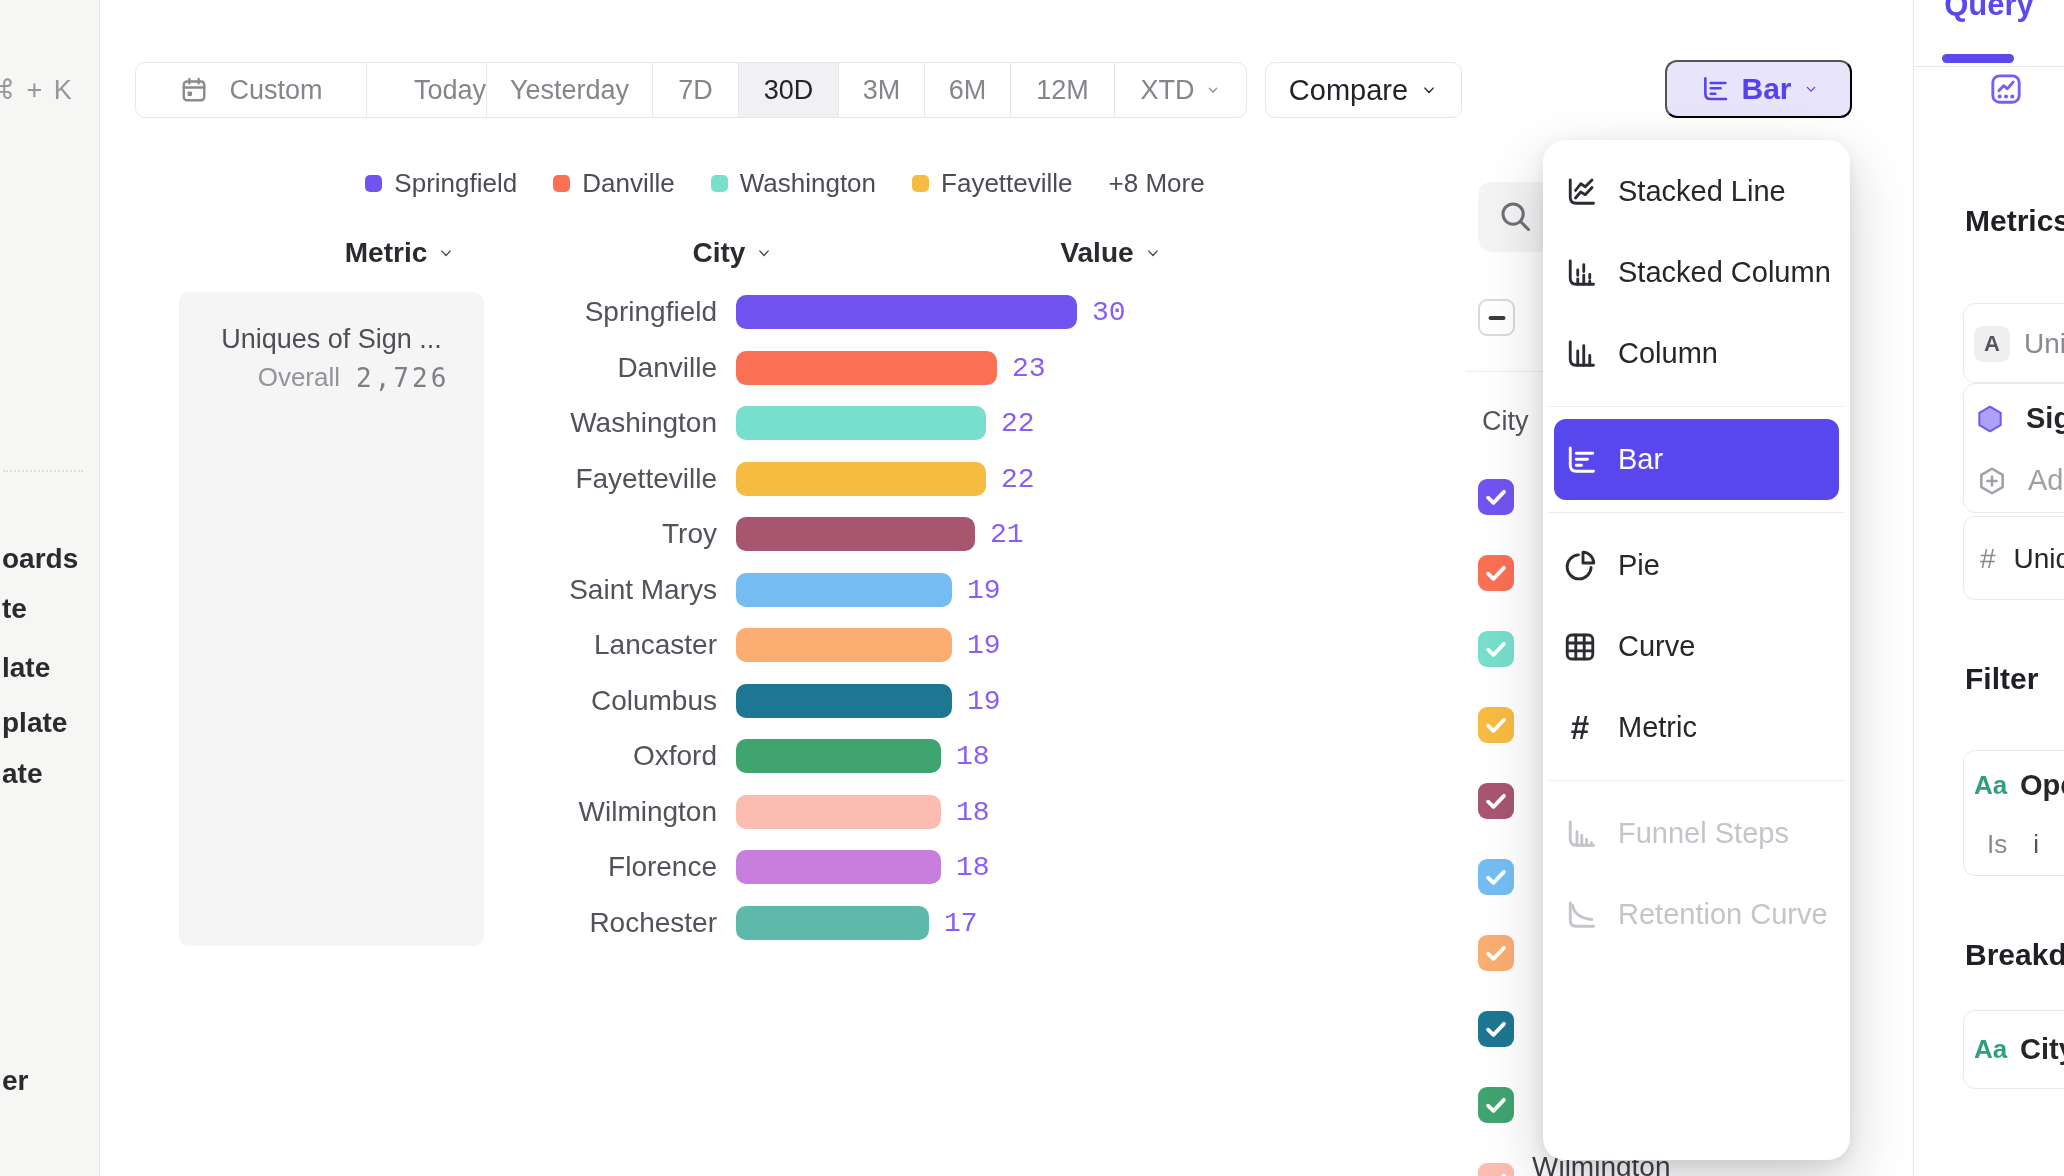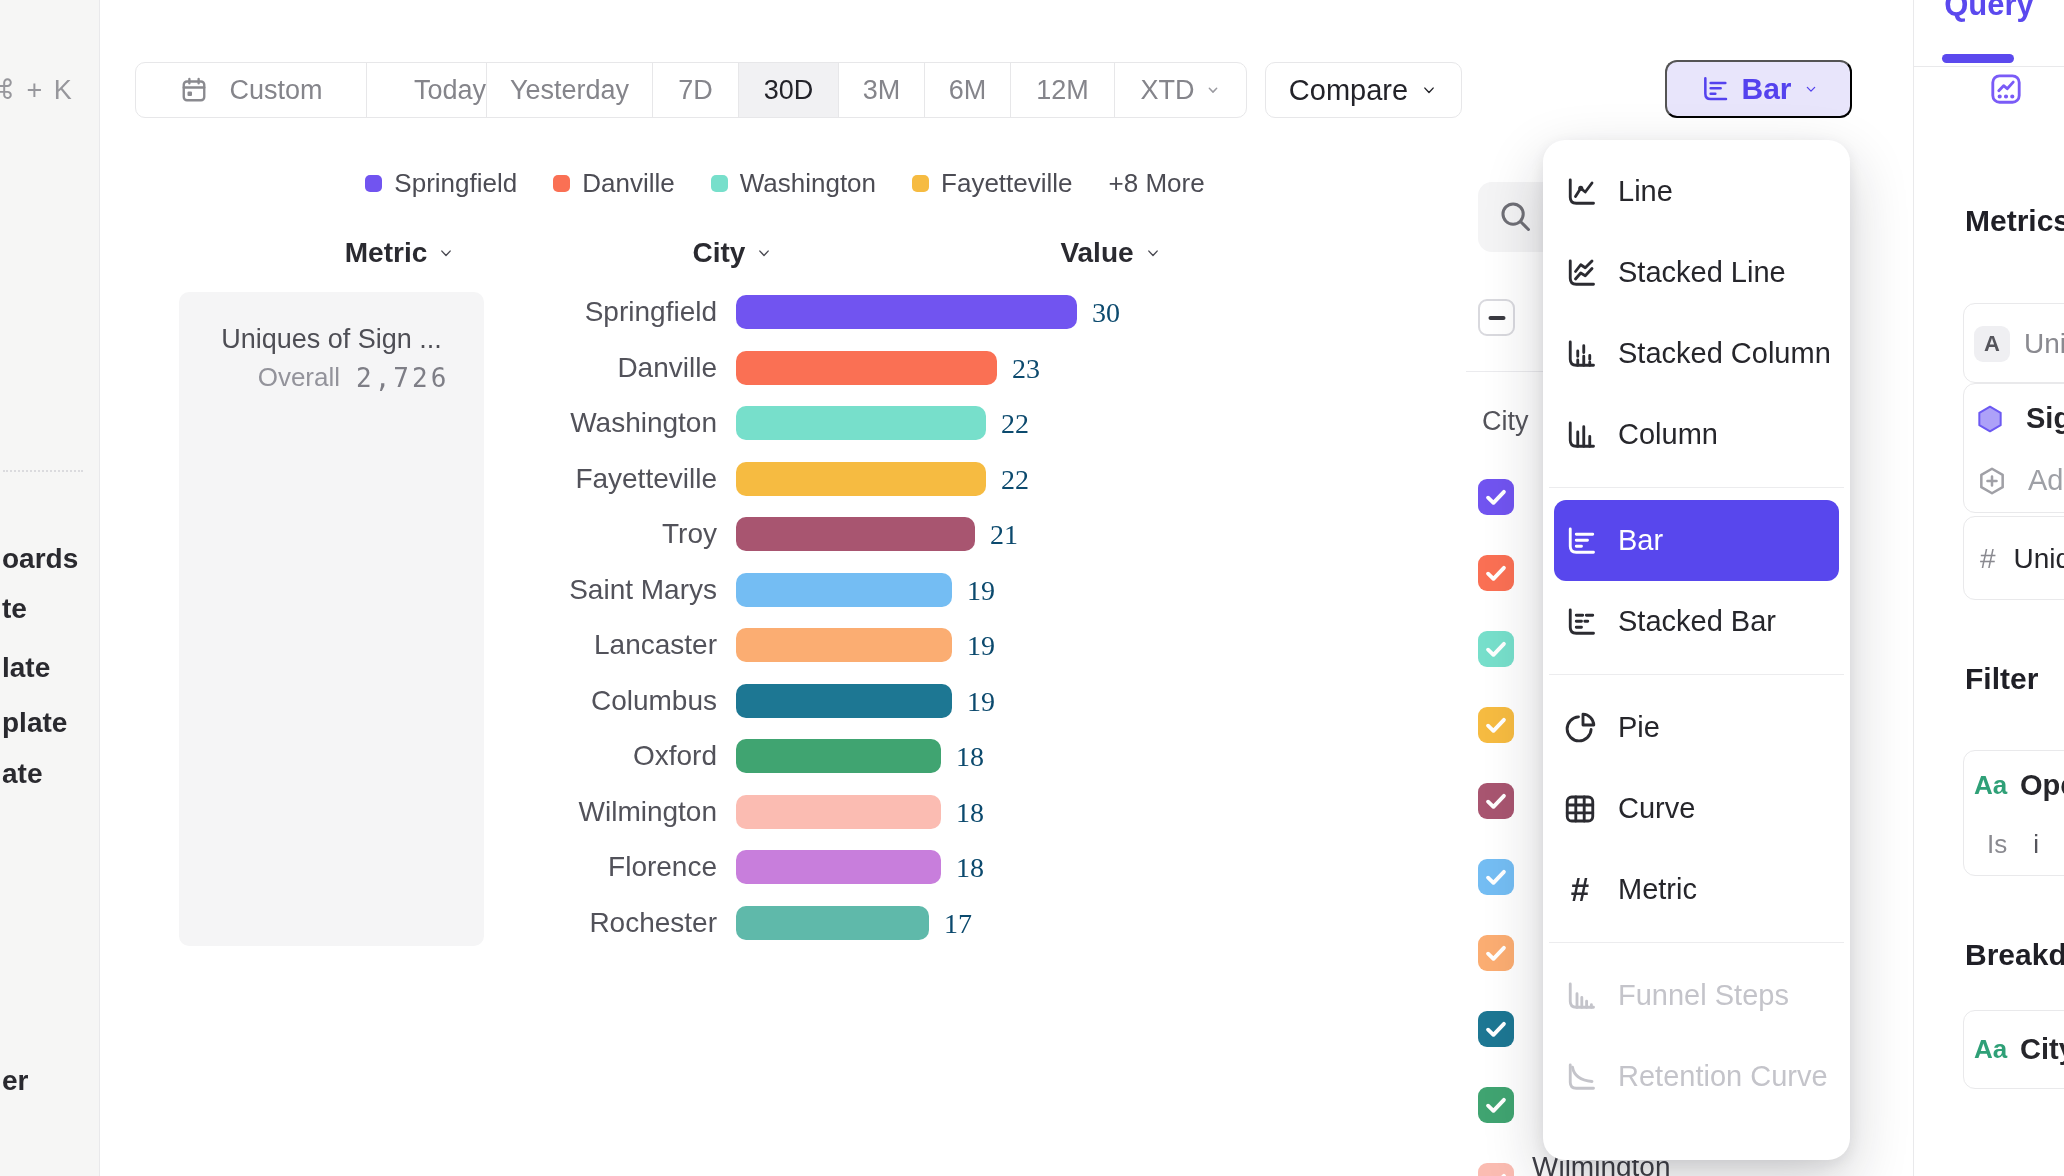--- a/index.html
+++ b/index.html
@@ -34,21 +34,21 @@
   .metric-card { position:absolute; left:179px; top:292px; width:305px; height:654px; background:#F5F5F6; border-radius:10px; text-align:center; padding-top:30px; }
   .metric-title { font-size:27px; color:#4E4E55; line-height:34px; }
   .metric-overall { margin-top:6px; display:flex; justify-content:center; align-items:center; gap:16px; transform:translateX(22px); }
   .metric-overall .lbl { font-size:26px; color:#93939B; }
   .metric-overall .val { font-size:26px; color:#7E7E86; font-family:"DejaVu Sans Mono",monospace; letter-spacing:3px; }
 
   
   .bar-row { position:absolute; left:480px; width:920px; height:34px; }
   .bar-label { position:absolute; left:0; top:0; width:237px; height:34px; line-height:34px; text-align:right; font-size:28px; color:#52525A; white-space:nowrap; }
   .bar-rect { position:absolute; left:256px; top:0; height:34px; border-radius:10px; }
-  .bar-value { position:absolute; top:0; height:34px; line-height:36px; font-size:28px; color:#0c4a6e; font-family:Liberation Serif, serif;text-align:center; }
+  .bar-value { position:absolute; top:0; height:34px; line-height:36px; font-size:28px; color:#8b5cf6; font-family:Liberation Mono, monospace;text-align:center; }
 
   
   .search-box { position:absolute; left:1478px; top:182px; width:360px; height:70px; background:#F4F4F5; border-radius:14px; }
   .search-box .ic { position:absolute; left:18px; top:15px; color:#6F6F76; }
   .master-check { position:absolute; left:1478px; top:299px; width:37px; height:37px; background:#fff; border:2px solid #D9D9DE; border-radius:9px; }
   .master-check .dash { position:absolute; left:50%; top:50%; width:17px; height:4px; border-radius:2px; background:#3A3A41; transform:translate(-50%,-50%); }
   .panel-divider { position:absolute; left:1466px; top:371px; width:380px; height:1px; background:#EBEBEE; }
   .city-label { position:absolute; left:1482px; top:406px; font-size:27px; font-weight:500; color:#54545B; }
   .cbx { position:absolute; left:1478px; width:36px; height:36px; border-radius:9px; }
   .cbx svg { position:absolute; inset:4px; stroke:#fff; stroke-width:3.3; fill:none; stroke-linecap:round; stroke-linejoin:round; }
@@ -351,30 +351,20 @@
         </svg>
       </div>
     </div>
   <div class="wilmington">Wilmington</div>
 
   <div class="menu" id="menu-items">
       <div class="menu-item">
         <span class="mi-icon">
           <svg viewBox="0 0 24 24" fill="none" stroke="currentColor" stroke-width="1.9" stroke-linecap="round" stroke-linejoin="round">
             <path d="M5.5 4 V15.5 Q5.5 19.5 9.5 19.5 H21"></path>
-            <path d="M9 15 L12.5 9.5 L15.5 12 L20 6"></path>
-            <circle cx="12.5" cy="9.5" r="1.7" fill="currentColor" stroke="none"></circle>
-          </svg>
-        </span>
-        <span>Line</span>
-      </div>
-      <div class="menu-item">
-        <span class="mi-icon">
-          <svg viewBox="0 0 24 24" fill="none" stroke="currentColor" stroke-width="1.9" stroke-linecap="round" stroke-linejoin="round">
-            <path d="M5.5 4 V15.5 Q5.5 19.5 9.5 19.5 H21"></path>
             <path d="M9 16 L12.5 12 L15.5 13.8 L20 9"></path>
             <path d="M9 11 L12.5 6.5 L15.5 8.5 L20 4"></path>
           </svg>
         </span>
         <span>Stacked Line</span>
       </div>
       <div class="menu-item">
         <span class="mi-icon">
           <svg viewBox="0 0 24 24" fill="none" stroke="currentColor" stroke-width="1.9" stroke-linecap="round" stroke-linejoin="round">
             <path d="M5.5 4 V15.5 Q5.5 19.5 9.5 19.5 H21"></path>
@@ -394,29 +384,20 @@
       </div>
       <div class="menu-divider"></div>
       <div class="menu-item selected">
         <span class="mi-icon">
           <svg viewBox="0 0 24 24" fill="none" stroke="currentColor" stroke-width="1.9" stroke-linecap="round" stroke-linejoin="round">
             <path d="M5.5 4 V15.5 Q5.5 19.5 9.5 19.5 H21"></path>
             <path d="M9.5 7.5 H20.5 M9.5 11.5 H17 M9.5 15.5 H13"></path>
           </svg>
         </span>
         <span>Bar</span>
-      </div>
-      <div class="menu-item">
-        <span class="mi-icon">
-          <svg viewBox="0 0 24 24" fill="none" stroke="currentColor" stroke-width="1.9" stroke-linecap="round" stroke-linejoin="round">
-            <path d="M5.5 4 V15.5 Q5.5 19.5 9.5 19.5 H21"></path>
-            <path d="M9.5 7.5 H13.8 M16.2 7.5 H20.5 M9.5 11.5 H13 M15.2 11.5 H17.2 M9.5 15.5 H13"></path>
-          </svg>
-        </span>
-        <span>Stacked Bar</span>
       </div>
       <div class="menu-divider"></div>
       <div class="menu-item">
         <span class="mi-icon">
           <svg viewBox="0 0 24 24" fill="none" stroke="currentColor" stroke-width="1.9" stroke-linecap="round" stroke-linejoin="round">
             <path d="M11 4.6 A8 8 0 1 0 19.4 13"></path>
             <path d="M14 2.8 A7.6 7.6 0 0 1 21.2 10 L14 10 Z"></path>
           </svg>
         </span>
         <span>Pie</span>

